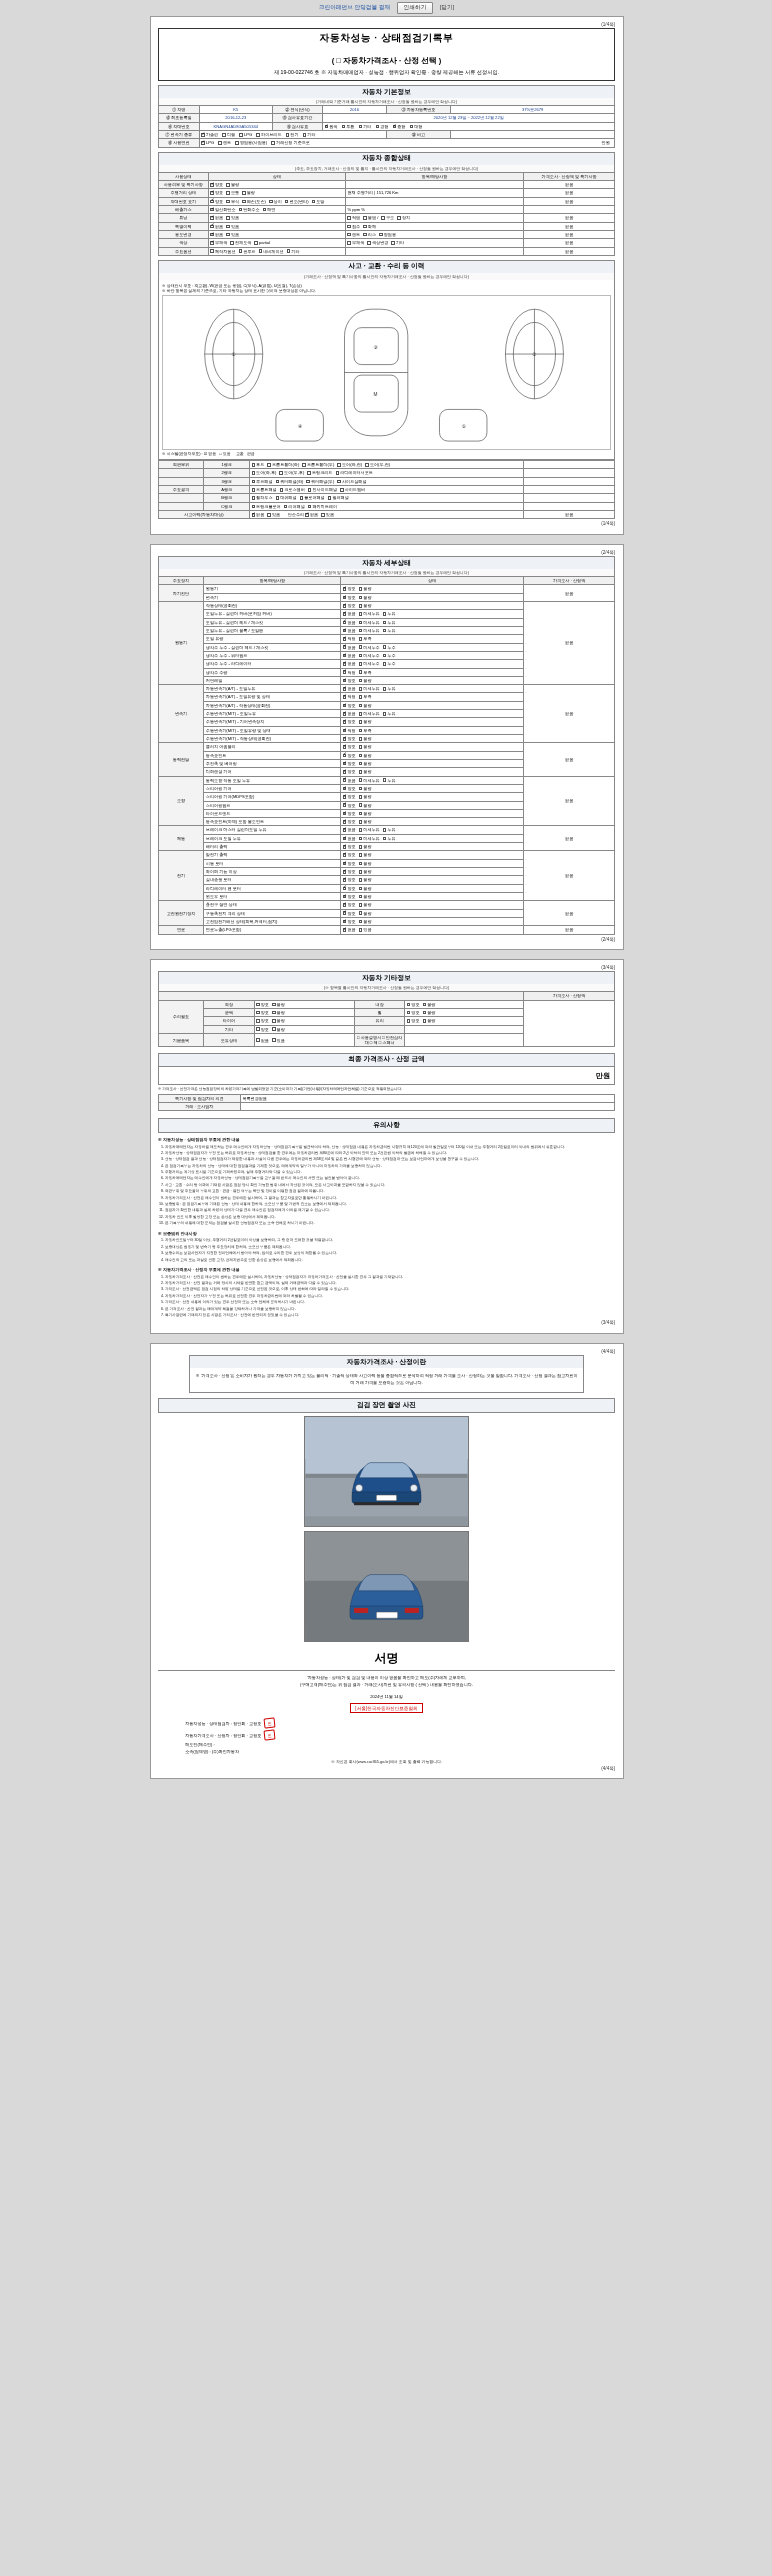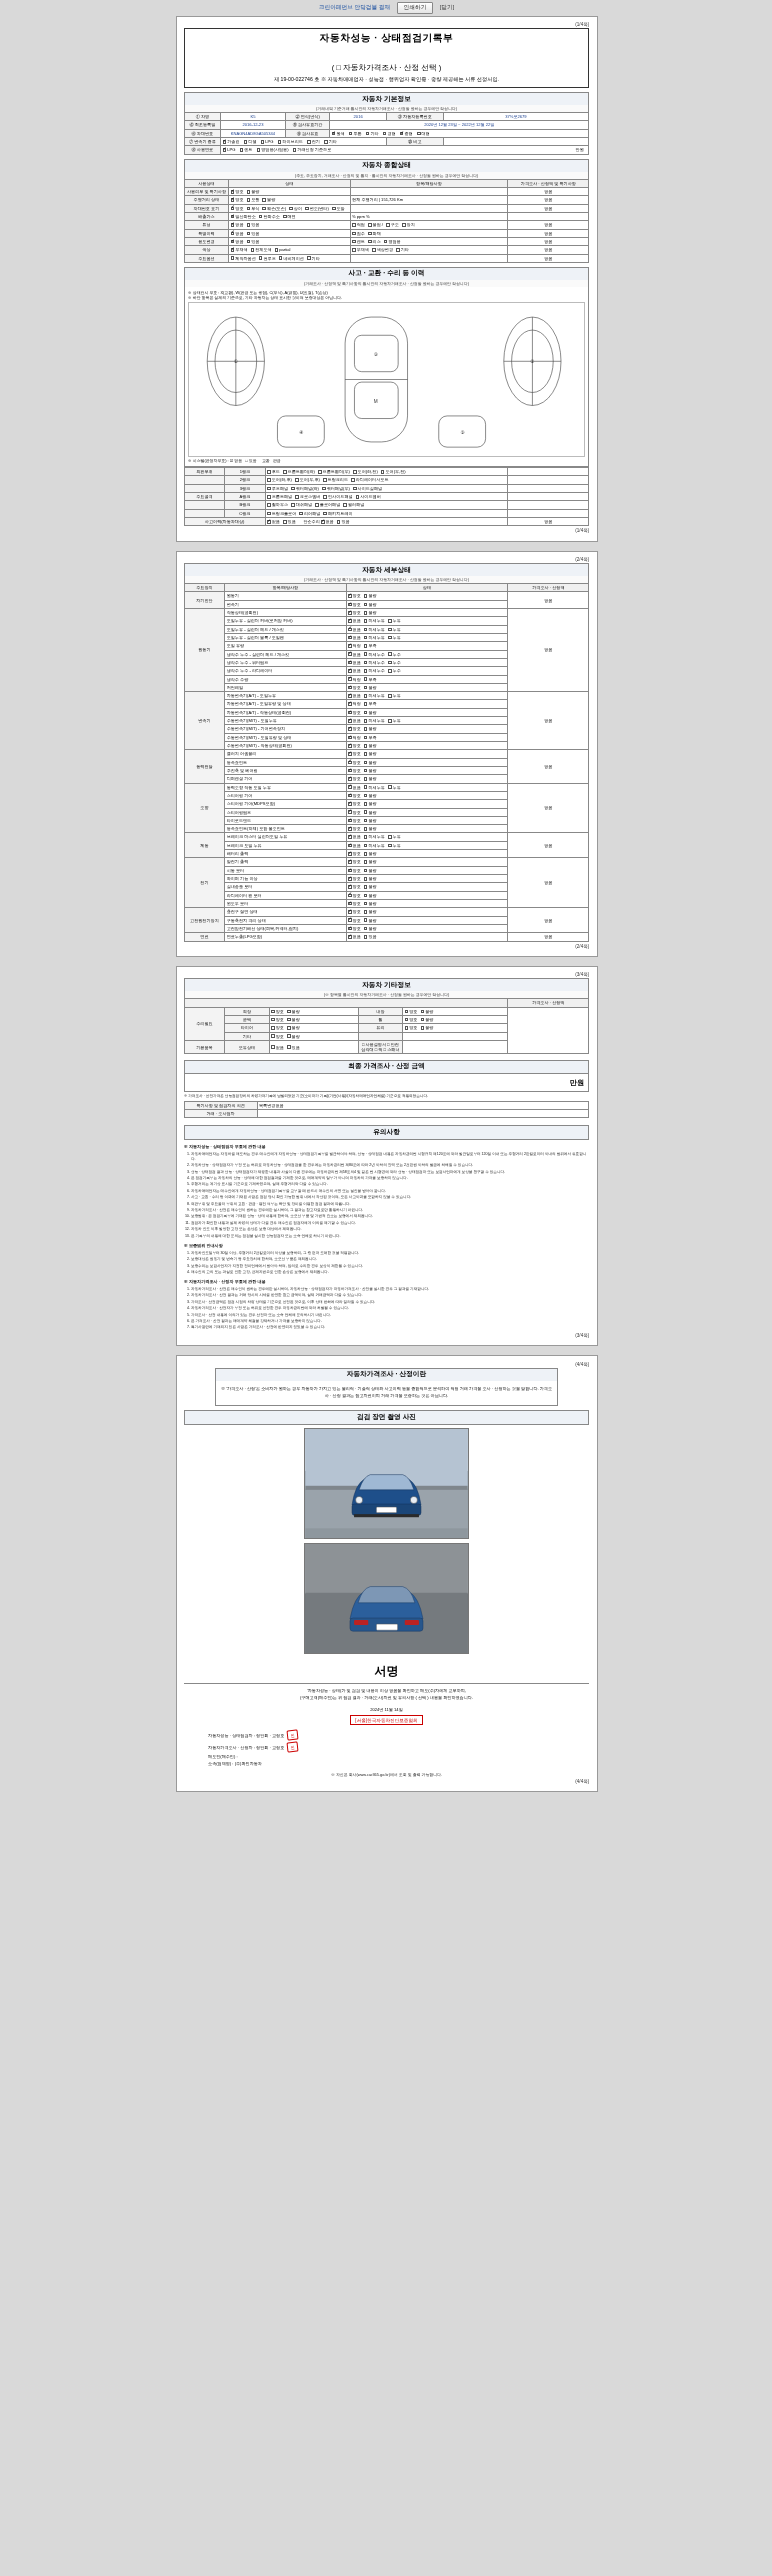--- a/index.html
+++ b/index.html
@@ -27,21 +27,21 @@
     border: 0.5px solid #888;
     background: linear-gradient(#fff,#e4e4e4);
     padding: 1px 5.2px;
     font-size: 5.7px;
     color: #222;
     border-radius: 1px;
   }
   .topbar .close-label { color: #333; font-size: 5.7px; }
 
   .sheet {
-    width: 422px;
+    width: 474px;
     margin: 0 auto 9.3px auto;
     background: #fff;
     border: 0.5px solid #999;
     padding: 5.2px 7.2px 7.2px 7.2px;
     position: relative;
   }
   .pagemark {
     text-align: right;
     font-size: 4.6px;
     color: #333;
@@ -59,22 +59,22 @@
     text-align: center;
     margin-bottom: 4.1px;
   }
   .title-main {
     font-size: 9.8px;
     font-weight: bold;
     letter-spacing: 0.5px;
   }
   .title-sub {
     font-size: 7.7px;
-    font-weight: normal;
-    margin-top: 18px;
+    font-weight: bold;
+    margin-top: 11px;
   }
   .title-line {
     font-size: 5.2px;
     margin-top: 3.1px;
   }
   .sec-title {
     text-align: center;
     font-size: 6.7px;
     font-weight: bold;
     background: #eef2f7;

